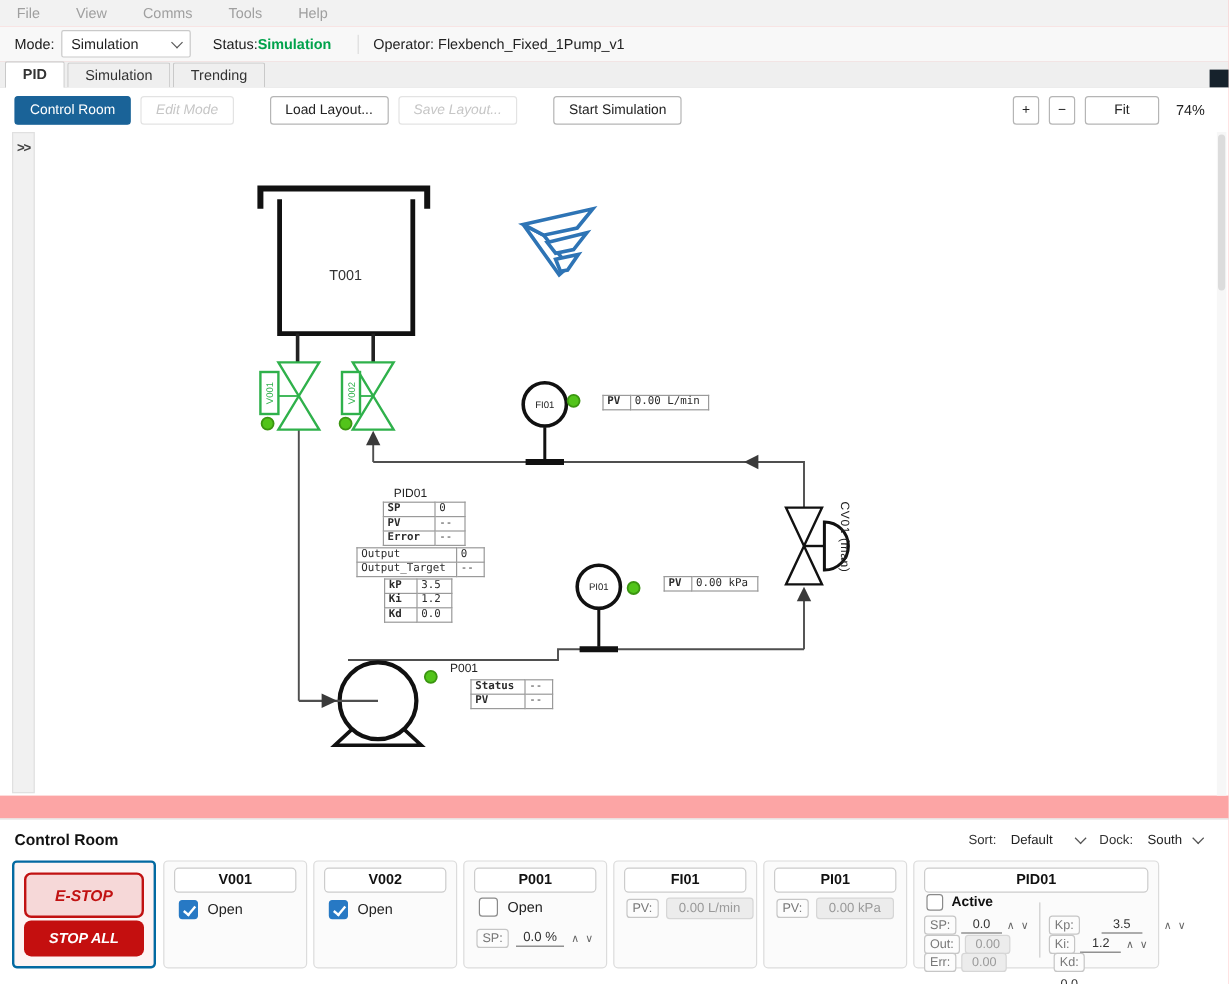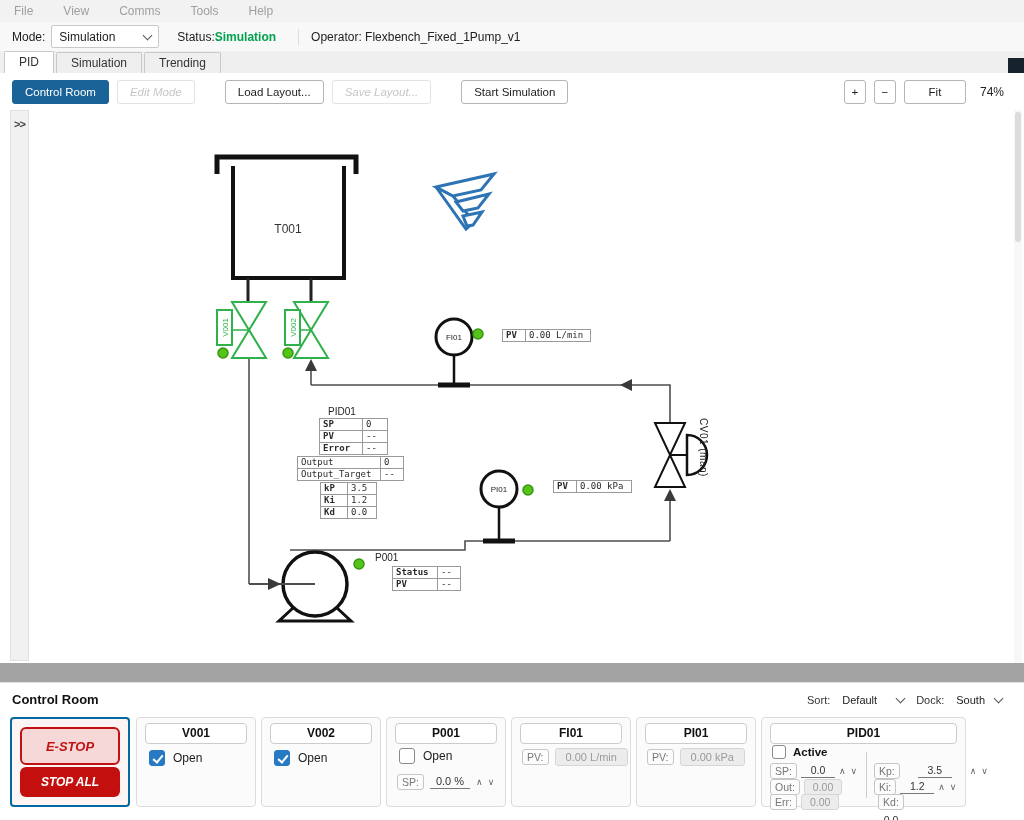--- a/index.html
+++ b/index.html
@@ -1,16 +1,16 @@
 <!DOCTYPE html>
 <html><head>
 <meta charset="utf-8">
 <style>
   html,body{margin:0;padding:0;background:#fff;}
-  .app{position:relative;width:1024px;height:820px;background:#a3a3a3;overflow:hidden;
+  .app{position:relative;width:1024px;height:820px;background:#fca5a5;overflow:hidden;
        font-family:"Liberation Sans",sans-serif;-webkit-font-smoothing:antialiased;}
 
   
   .menubar{position:absolute;top:0;left:0;right:0;height:22px;background:#f2f2f2;
            display:flex;align-items:center;gap:30px;padding-left:14px;
            font-size:12px;color:#9f9f9f;}
   .menubar span{cursor:default;}
   .modebar{position:absolute;top:22px;left:0;right:0;height:29px;background:#f8f8f8;
            display:flex;align-items:center;font-size:12px;color:#1a1a1a;}
   .modebar .lbl{margin-left:12px;}
@@ -22,21 +22,21 @@
   .status-wrap{margin-left:18px;display:flex;align-items:center;}
   .status-green{color:#00a24b;font-weight:bold;}
   .vsep{width:1px;height:16px;background:#ddd;margin-left:22px;}
   .profile{margin-left:12px;color:#222;}
 
   .tabstrip{position:absolute;top:51px;left:0;right:0;height:22px;background:#efefef;
             border-bottom:1px solid #c9c9c9;display:flex;align-items:flex-end;padding-left:4px;}
   .tab{height:20px;line-height:20px;padding:0 14px;font-size:12px;color:#333;
        border:1px solid #c9c9c9;border-bottom:none;background:#efefef;margin-right:2px;
        border-radius:2px 2px 0 0;}
-  .tab.active{background:#fff;height:22px;margin-bottom:-1px;font-weight:normal;text-align:center;}
+  .tab.active{background:#fff;height:22px;margin-bottom:-1px;font-weight:bold;text-align:center;}
   .dark-corner{position:absolute;right:0;top:58px;width:16px;height:15px;background:#16222c;}
 
   .toolbar{position:absolute;top:73px;left:0;right:0;height:37px;background:#fff;
            display:flex;align-items:center;padding:0 20px 0 12px;box-sizing:border-box;}
   .btn{height:24px;padding:0 12px;border:1px solid #b5b5b5;border-radius:3px;background:#fff;
        font-size:11.5px;color:#222;display:flex;align-items:center;justify-content:center;
        cursor:default;box-sizing:border-box;white-space:nowrap;}
   .btn.primary{background:#1a6398;border-color:#1a6398;color:#fff;}
   .btn.disabled{color:#c6c6c6;border-color:#e3e3e3;}
   .gap8{margin-left:8px;font-style:italic;} .gap30{margin-left:30px;}

